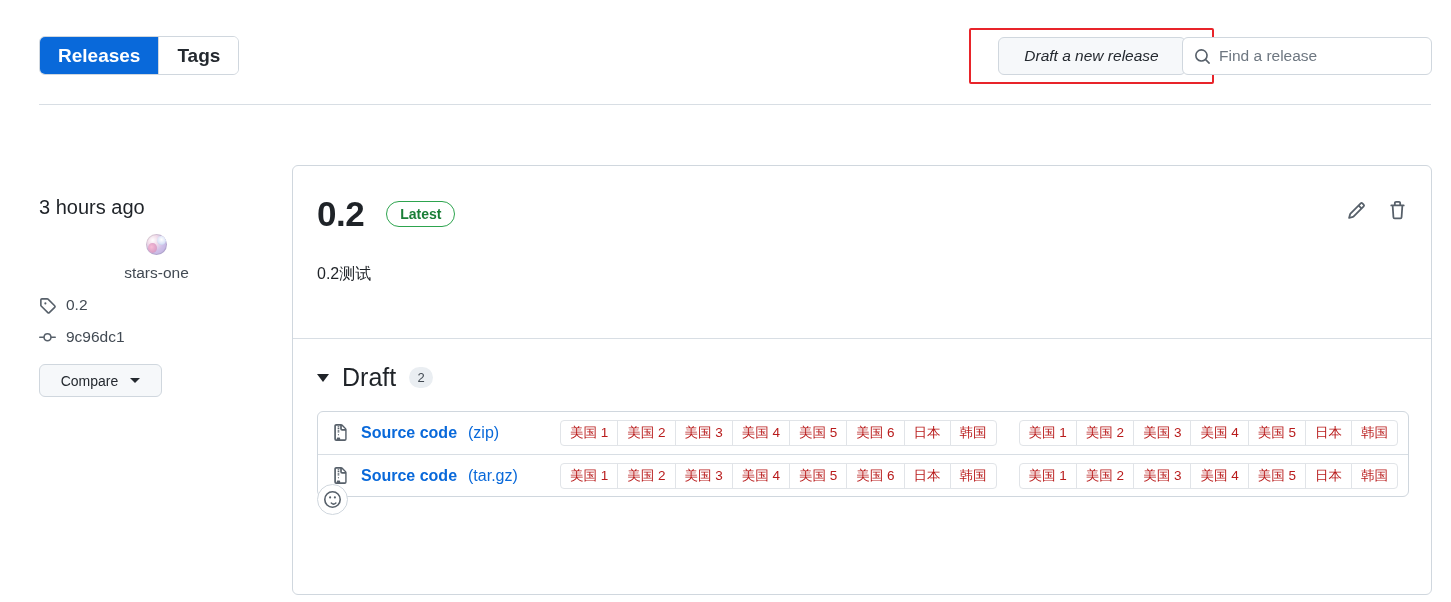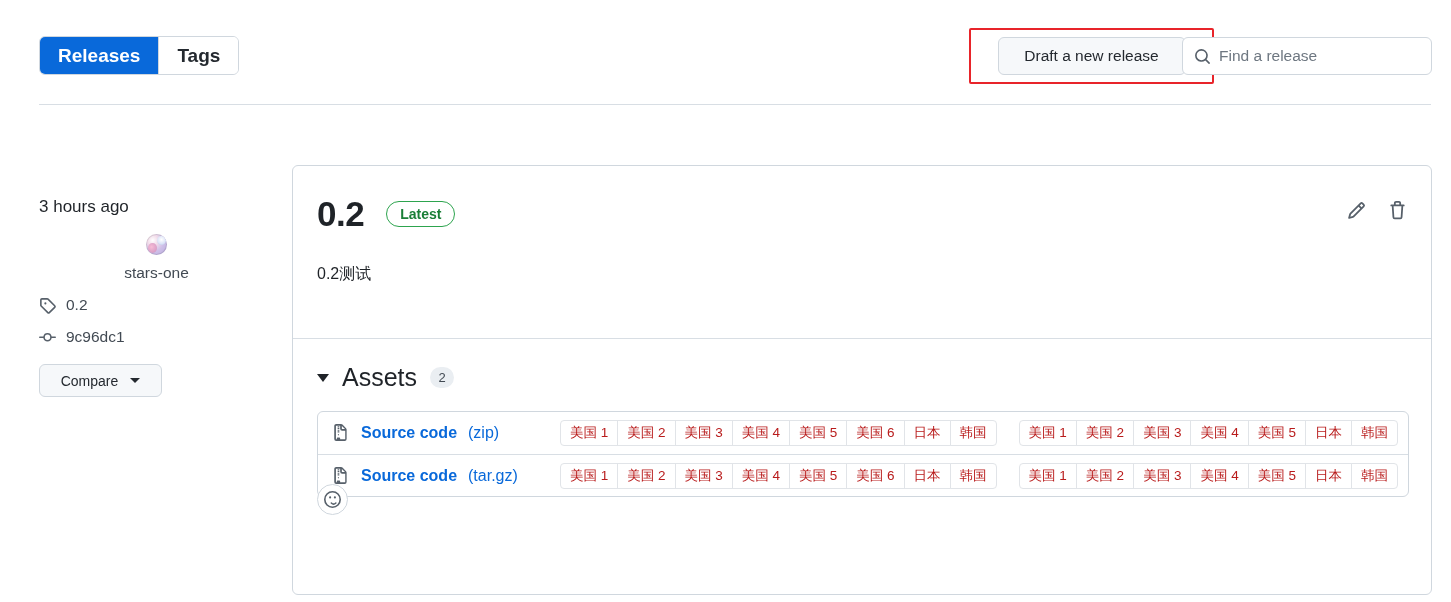--- a/index.html
+++ b/index.html
@@ -29,21 +29,21 @@
     color: #24292f; background: #ffffff; cursor: pointer;
     border: none; white-space: nowrap;
   }
   .seg-btn.active { background: #0969da; color: #ffffff; }
   .seg-sep { width: 1px; background: #d0d7de; }
 
   .draft-wrap {
     position: absolute; left: 969px; top: 28px;
     width: 245px; height: 56px;
     border: 2px solid #e8242a; border-radius: 2px;
-    display: flex; align-items: center; justify-content: center;
+    display: flex; align-items: center; justify-content: center; font-style: italic;
   }
   .draft-btn {
     width: 188px; height: 38px;
     background: #f6f8fa; border: 1px solid #d0d7de; border-radius: 6px;
     font-size: 15.5px; color: #24292f; cursor: pointer;
     font-family: "Liberation Sans", sans-serif;
     display: flex; align-items: center; justify-content: center;
   }
 
   .search-box {
@@ -56,21 +56,21 @@
   .search-box svg { flex: 0 0 auto; margin-right: 8px; }
   .search-ph { font-size: 15.5px; color: #6e7781; }
 
   .head-rule {
     position: absolute; left: 39px; top: 104px;
     width: 1392px; height: 1px; background: #d8dee4;
   }
 
   
   .sidebar { position: absolute; left: 39px; top: 196px; width: 235px; }
-  .side-date { font-size: 17px; color: #1f2328; line-height: 22px; }
+  .side-date { font-size: 20px; color: #1f2328; line-height: 22px; }
   .side-author {
     display: flex; align-items: center; gap: 9px; margin-top: 16px; flex-direction: column;
   }
   .avatar {
     width: 21px; height: 21px; border-radius: 50%;
     background:
       radial-gradient(circle at 32% 30%, #ffffff 0%, #f2dcea 26%, #cfc0e8 55%, #b9a9dd 100%);
     box-shadow: inset 0 0 0 1px rgba(27,31,36,0.12);
     position: relative; overflow: hidden; flex: 0 0 auto;
   }
@@ -269,21 +269,21 @@
           </svg>
         </span>
       </div>
     </div>
 
     <div class="card-divider"></div>
 
     <div class="assets">
       <div class="assets-head">
         <span class="tri"></span>
-        <span class="assets-title">Assets</span>
+        <span class="assets-title">Draft</span>
         <span class="assets-count">2</span>
       </div>
 
       <div class="asset-list">
 
         <div class="asset-row">
           <span class="asset-name">
             <svg width="18" height="18" viewBox="0 0 16 16">
               <path fill="#57606a" d="M3.5 1.75v11.5c0 .09.048.173.126.217a.75.75 0 0 0 .374.1h.25v-.75a.75.75 0 0 1 .75-.75h1.5a.75.75 0 0 1 .75.75v.75h4.25a.25.25 0 0 0 .25-.25V6h-2.75A1.75 1.75 0 0 1 7.25 4.25V1.5H4a.5.5 0 0 0-.5.25ZM4 0h4.086a1.75 1.75 0 0 1 1.237.513l3.164 3.164c.329.328.513.773.513 1.237v8.336A1.75 1.75 0 0 1 11.25 15h-7.5A1.75 1.75 0 0 1 2 13.25V1.75C2 .784 2.784 0 3.75 0Zm4.75 1.75v2.5c0 .138.112.25.25.25h2.5L8.75 1.75ZM5 2h1.5v1H5Zm0 1.5h1.5v1H5Zm0 1.5h1.5v1H5Zm0 1.5h1.5v1H5Zm.25 2.5h1v1h-1Z"></path>
             </svg>

